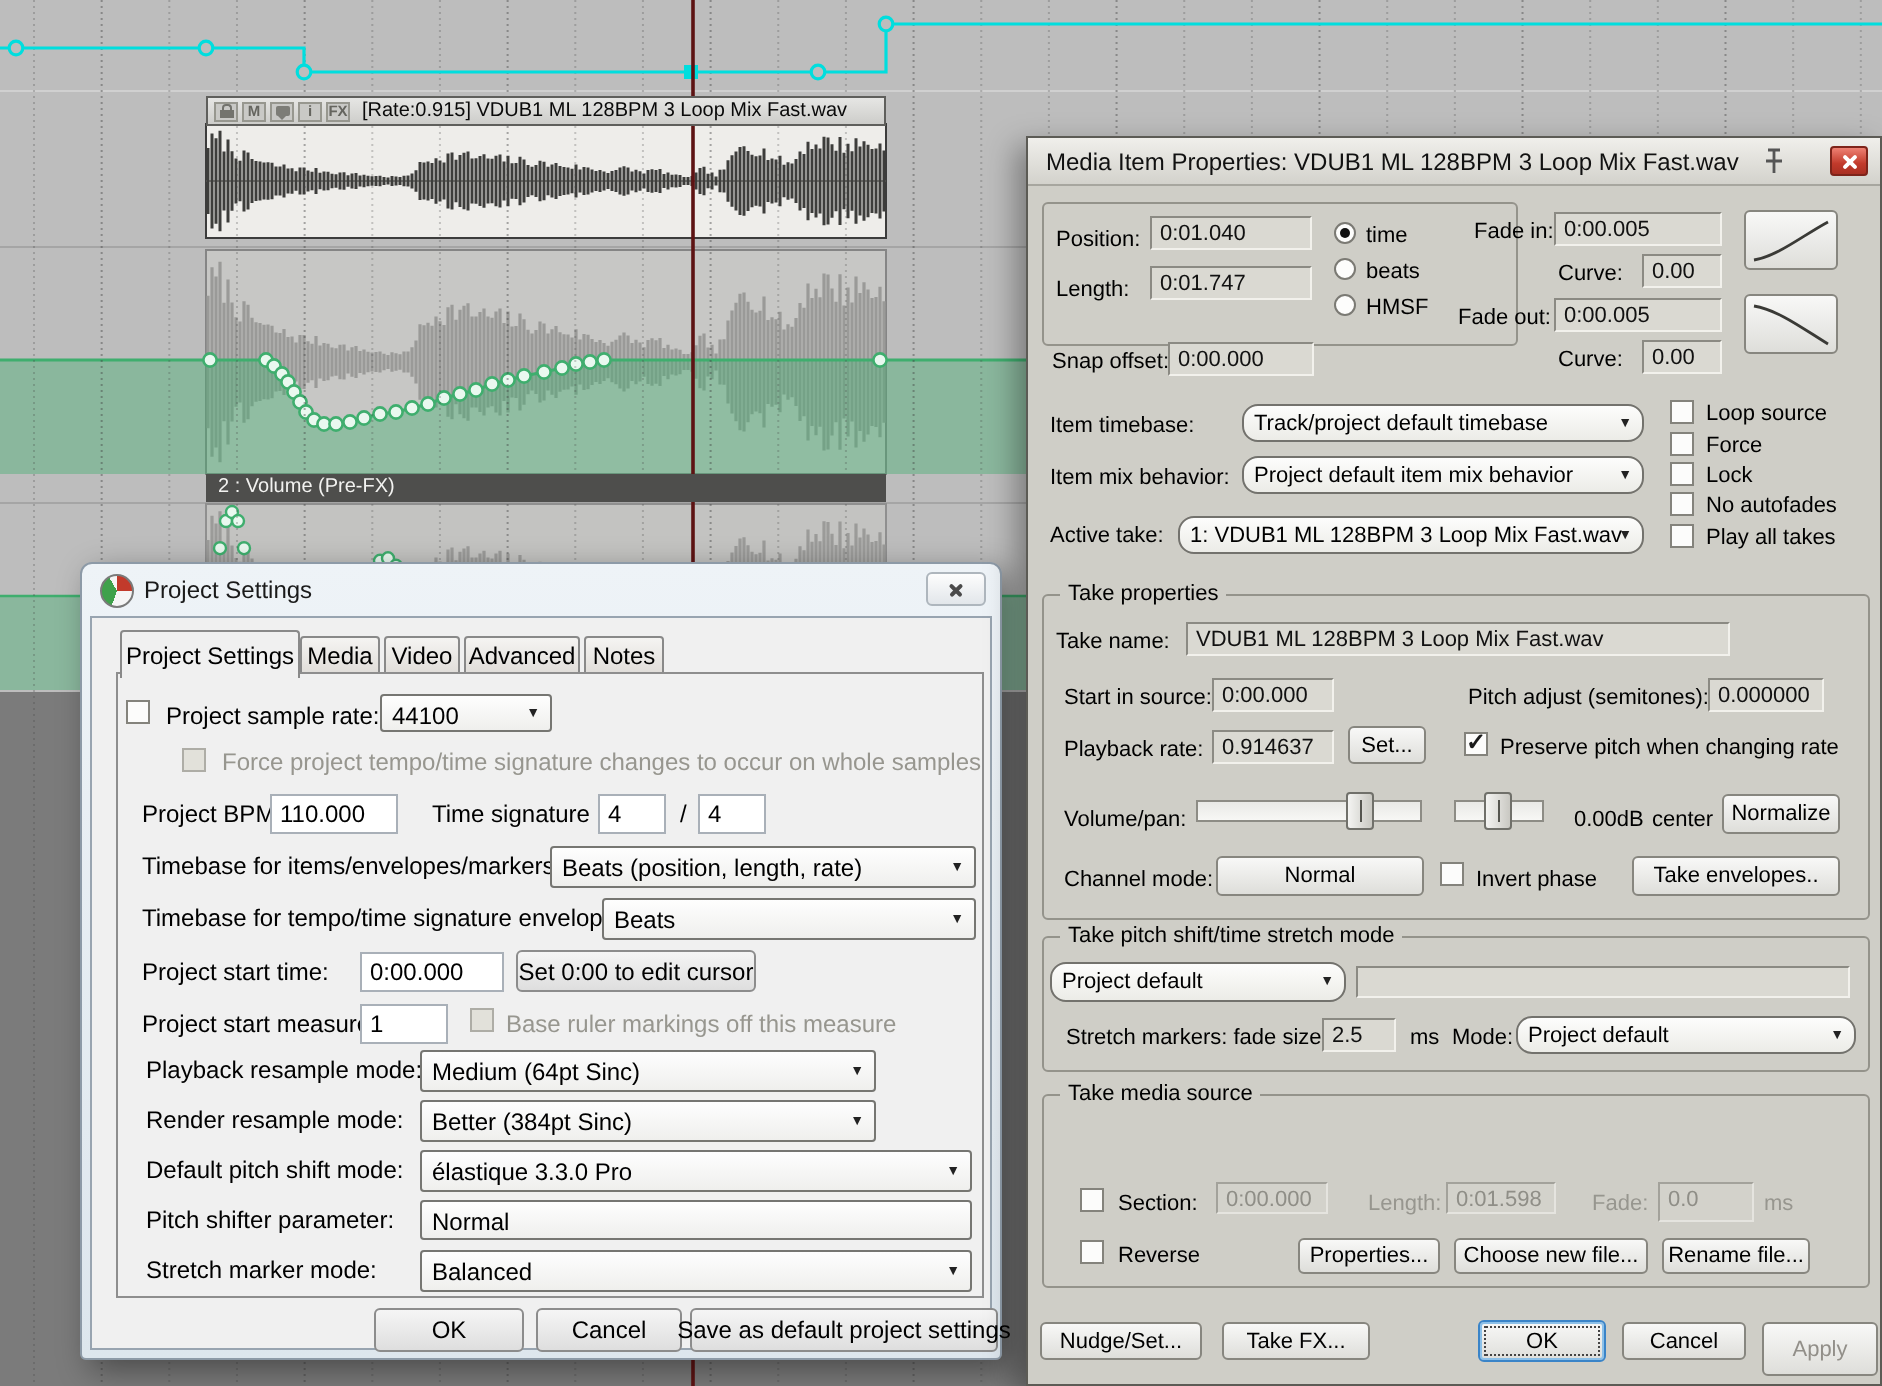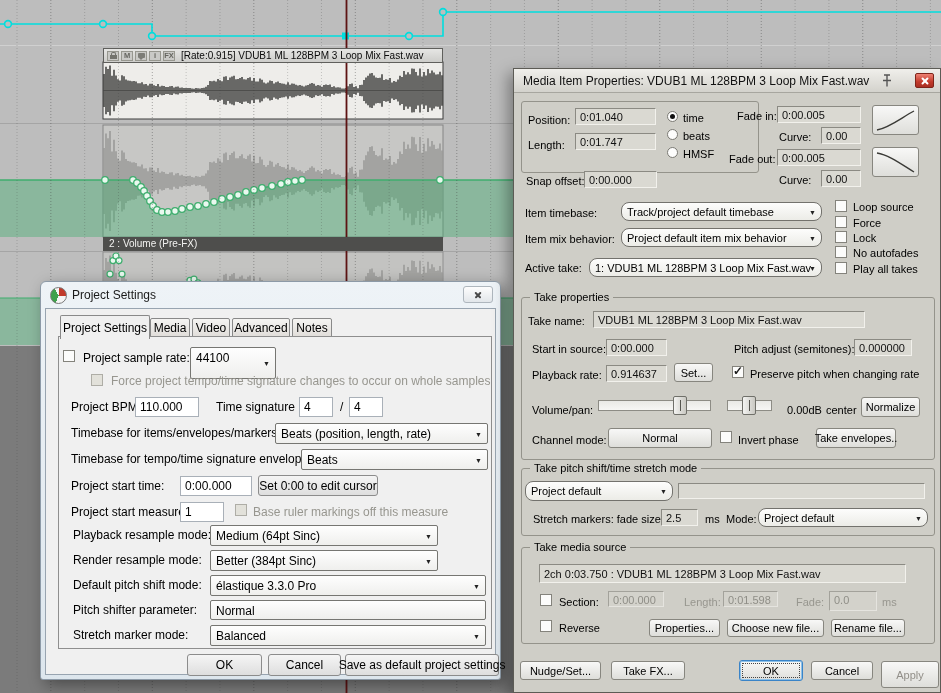--- a/index.html
+++ b/index.html
@@ -218,21 +218,21 @@
     <div class="tab active" style="left:14px;top:6px;width:90px;height:24px">Project Settings</div>
     <div class="tab" style="left:104px;top:9px;width:40px;height:19px">Media</div>
     <div class="tab" style="left:146px;top:9px;width:38px;height:19px">Video</div>
     <div class="tab" style="left:186px;top:9px;width:58px;height:19px">Advanced</div>
     <div class="tab" style="left:246px;top:9px;width:40px;height:19px">Notes</div>
 
     <div class="panel">
 
       <span class="cb" style="left:4px;top:13px"></span>
       <span class="lbl lbl12" style="left:24px;top:15px">Project sample rate:</span>
-      <span class="pscombo" style="left:131px;top:10px;width:86px;height:32px"><span>44100</span><span class="arr">▼</span></span>
+      <span class="pscombo" style="left:131px;top:10px;width:86px;height:19px"><span>44100</span><span class="arr">▼</span></span>
 
       <span class="cb disab" style="left:32px;top:37px"></span>
       <span class="lbl lbl12 dis" style="left:52px;top:38px">Force project tempo/time signature changes to occur on whole samples</span>
 
       <span class="lbl lbl12" style="left:12px;top:64px">Project BPM:</span>
       <span class="psfield" style="left:76px;top:60px;width:64px;height:20px">110.000</span>
       <span class="lbl lbl12" style="left:157px;top:64px">Time signature</span>
       <span class="psfield" style="left:240px;top:60px;width:34px;height:20px">4</span>
       <span class="lbl lbl12" style="left:281px;top:64px">/</span>
       <span class="psfield" style="left:290px;top:60px;width:34px;height:20px">4</span>
@@ -355,37 +355,36 @@
   <span class="strack" style="left:213px;top:331px;width:45px"></span>
   <span class="sthumb" style="left:228px;top:327px"></span>
   <span class="lbl" style="left:273px;top:335px">0.00dB</span>
   <span class="lbl" style="left:312px;top:335px">center</span>
   <span class="btn" style="left:347px;top:328px;width:59px;height:20px">Normalize</span>
 
   <span class="lbl" style="left:18px;top:365px">Channel mode:</span>
   <span class="btn" style="left:94px;top:359px;width:104px;height:20px">Normal</span>
   <span class="cb" style="left:206px;top:362px"></span>
   <span class="lbl" style="left:224px;top:365px">Invert phase</span>
-  <span class="btn" style="left:302px;top:359px;width:80px;height:20px">Take envelopes..</span>
+  <span class="btn" style="left:302px;top:359px;width:104px;height:20px">Take envelopes..</span>
 
   <div class="gbox" style="left:7px;top:399px;width:414px;height:68px">
     <span class="glabel">Take pitch shift/time stretch mode</span>
   </div>
   <span class="combo" style="left:11px;top:412px;width:148px;height:20px"><span>Project default</span><span class="arr">▼</span></span>
   <span class="fieldc" style="left:164px;top:414px;width:247px;height:16px"></span>
   <span class="lbl" style="left:19px;top:444px">Stretch markers: fade size:</span>
   <span class="fieldc" style="left:147px;top:440px;width:37px;height:17px">2.5</span>
   <span class="lbl" style="left:191px;top:444px">ms</span>
   <span class="lbl" style="left:212px;top:444px">Mode:</span>
   <span class="combo" style="left:244px;top:439px;width:170px;height:19px"><span>Project default</span><span class="arr">▼</span></span>
 
   <div class="gbox" style="left:7px;top:478px;width:414px;height:97px">
     <span class="glabel">Take media source</span>
   </div>
-  <span class="fieldc" style="left:25px;top:495px;width:367px;height:19px;padding-top:3px">2ch 0:03.750 : VDUB1 ML 128BPM 3 Loop Mix Fast.wav</span>
   <span class="cb" style="left:26px;top:525px"></span>
   <span class="lbl" style="left:45px;top:527px">Section:</span>
   <span class="fieldc disab" style="left:94px;top:522px;width:56px;height:16px">0:00.000</span>
   <span class="lbl dis" style="left:170px;top:527px">Length:</span>
   <span class="fieldc disab" style="left:209px;top:522px;width:55px;height:16px">0:01.598</span>
   <span class="lbl dis" style="left:282px;top:527px">Fade:</span>
   <span class="fieldc disab" style="left:315px;top:522px;width:48px;height:20px">0.0</span>
   <span class="lbl dis" style="left:368px;top:527px">ms</span>
   <span class="cb" style="left:26px;top:551px"></span>
   <span class="lbl" style="left:45px;top:553px">Reverse</span>

